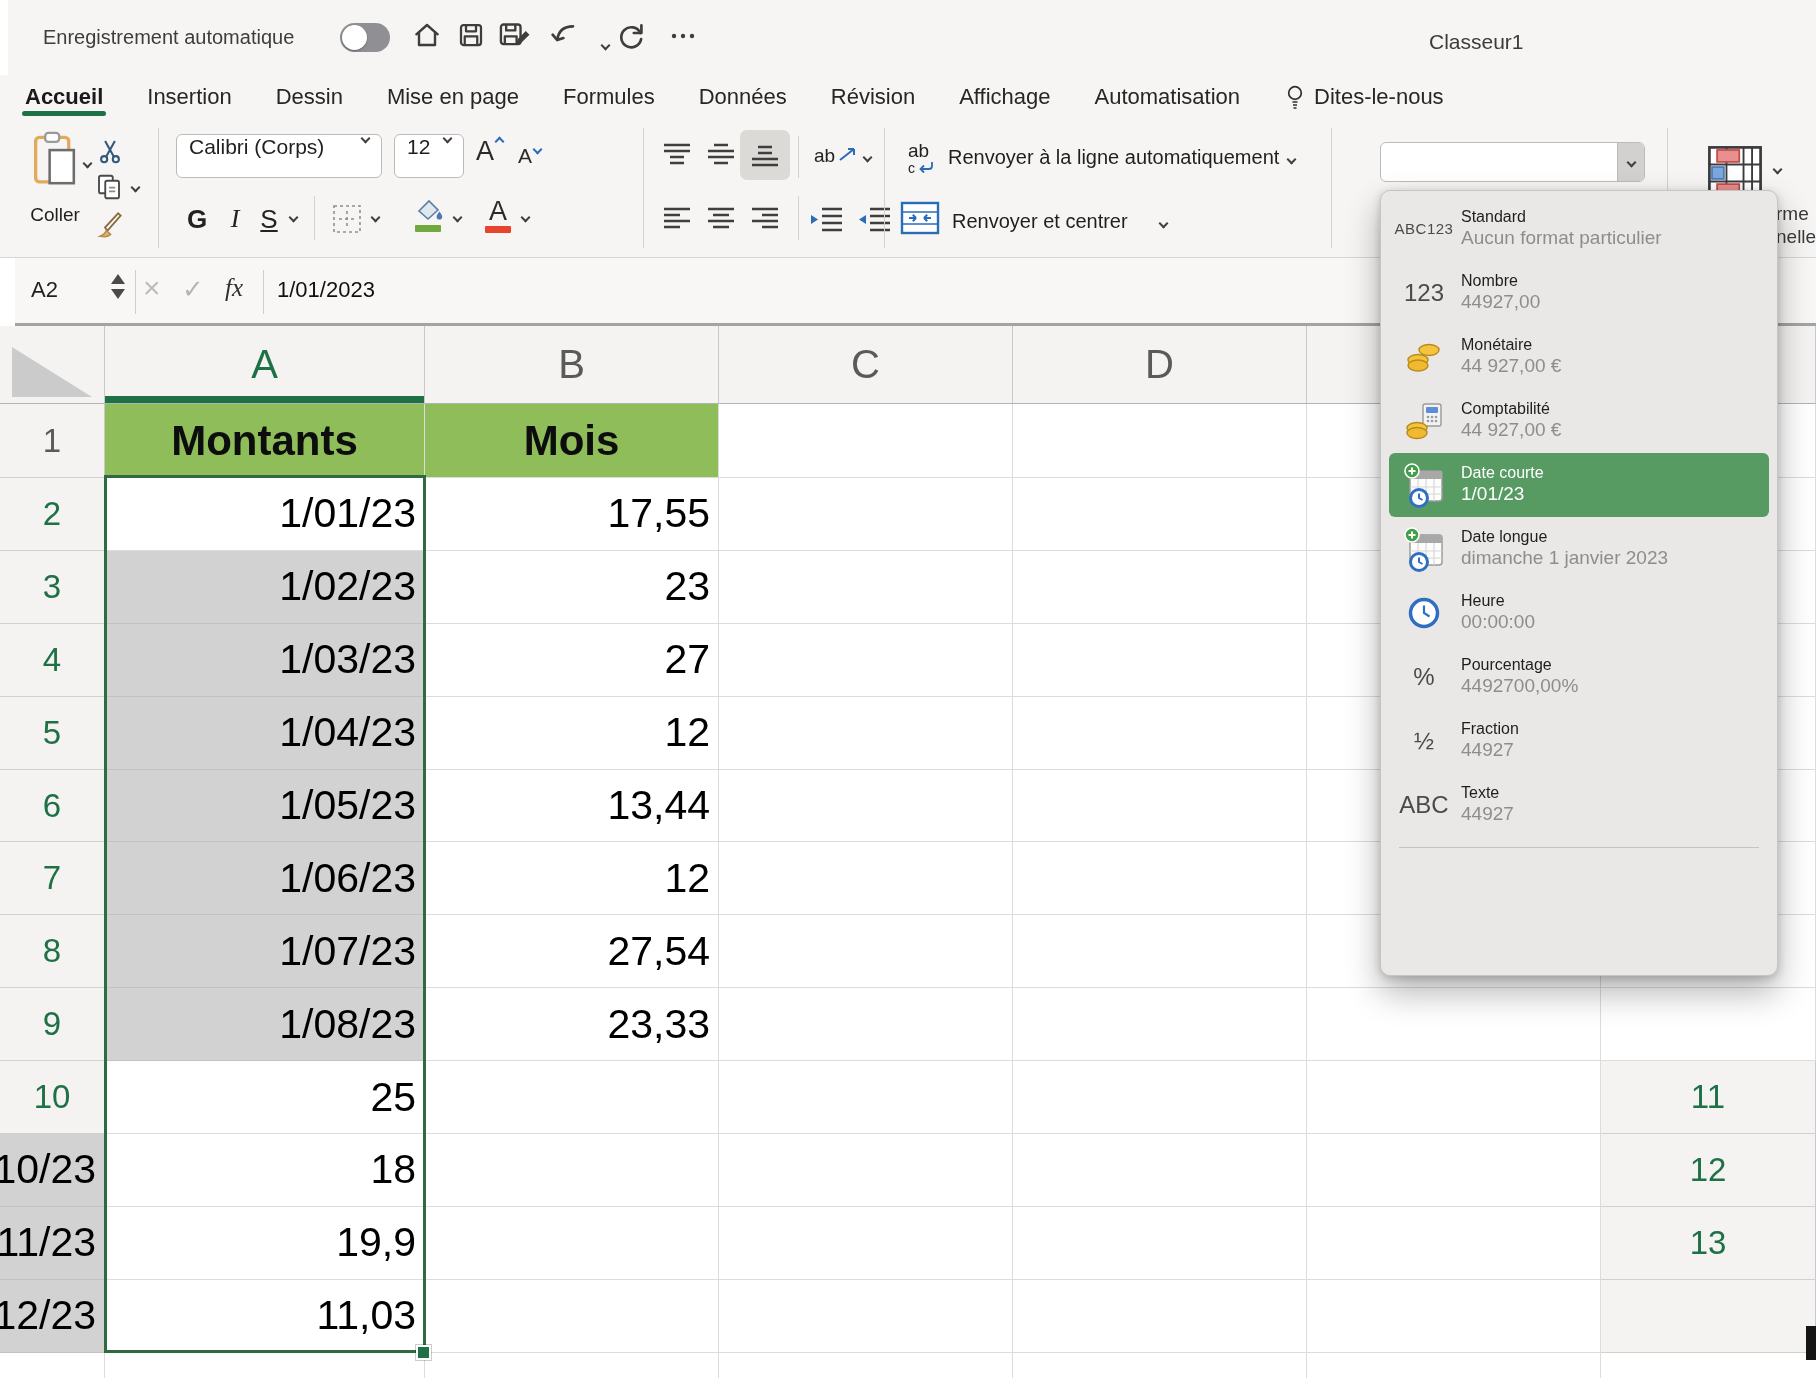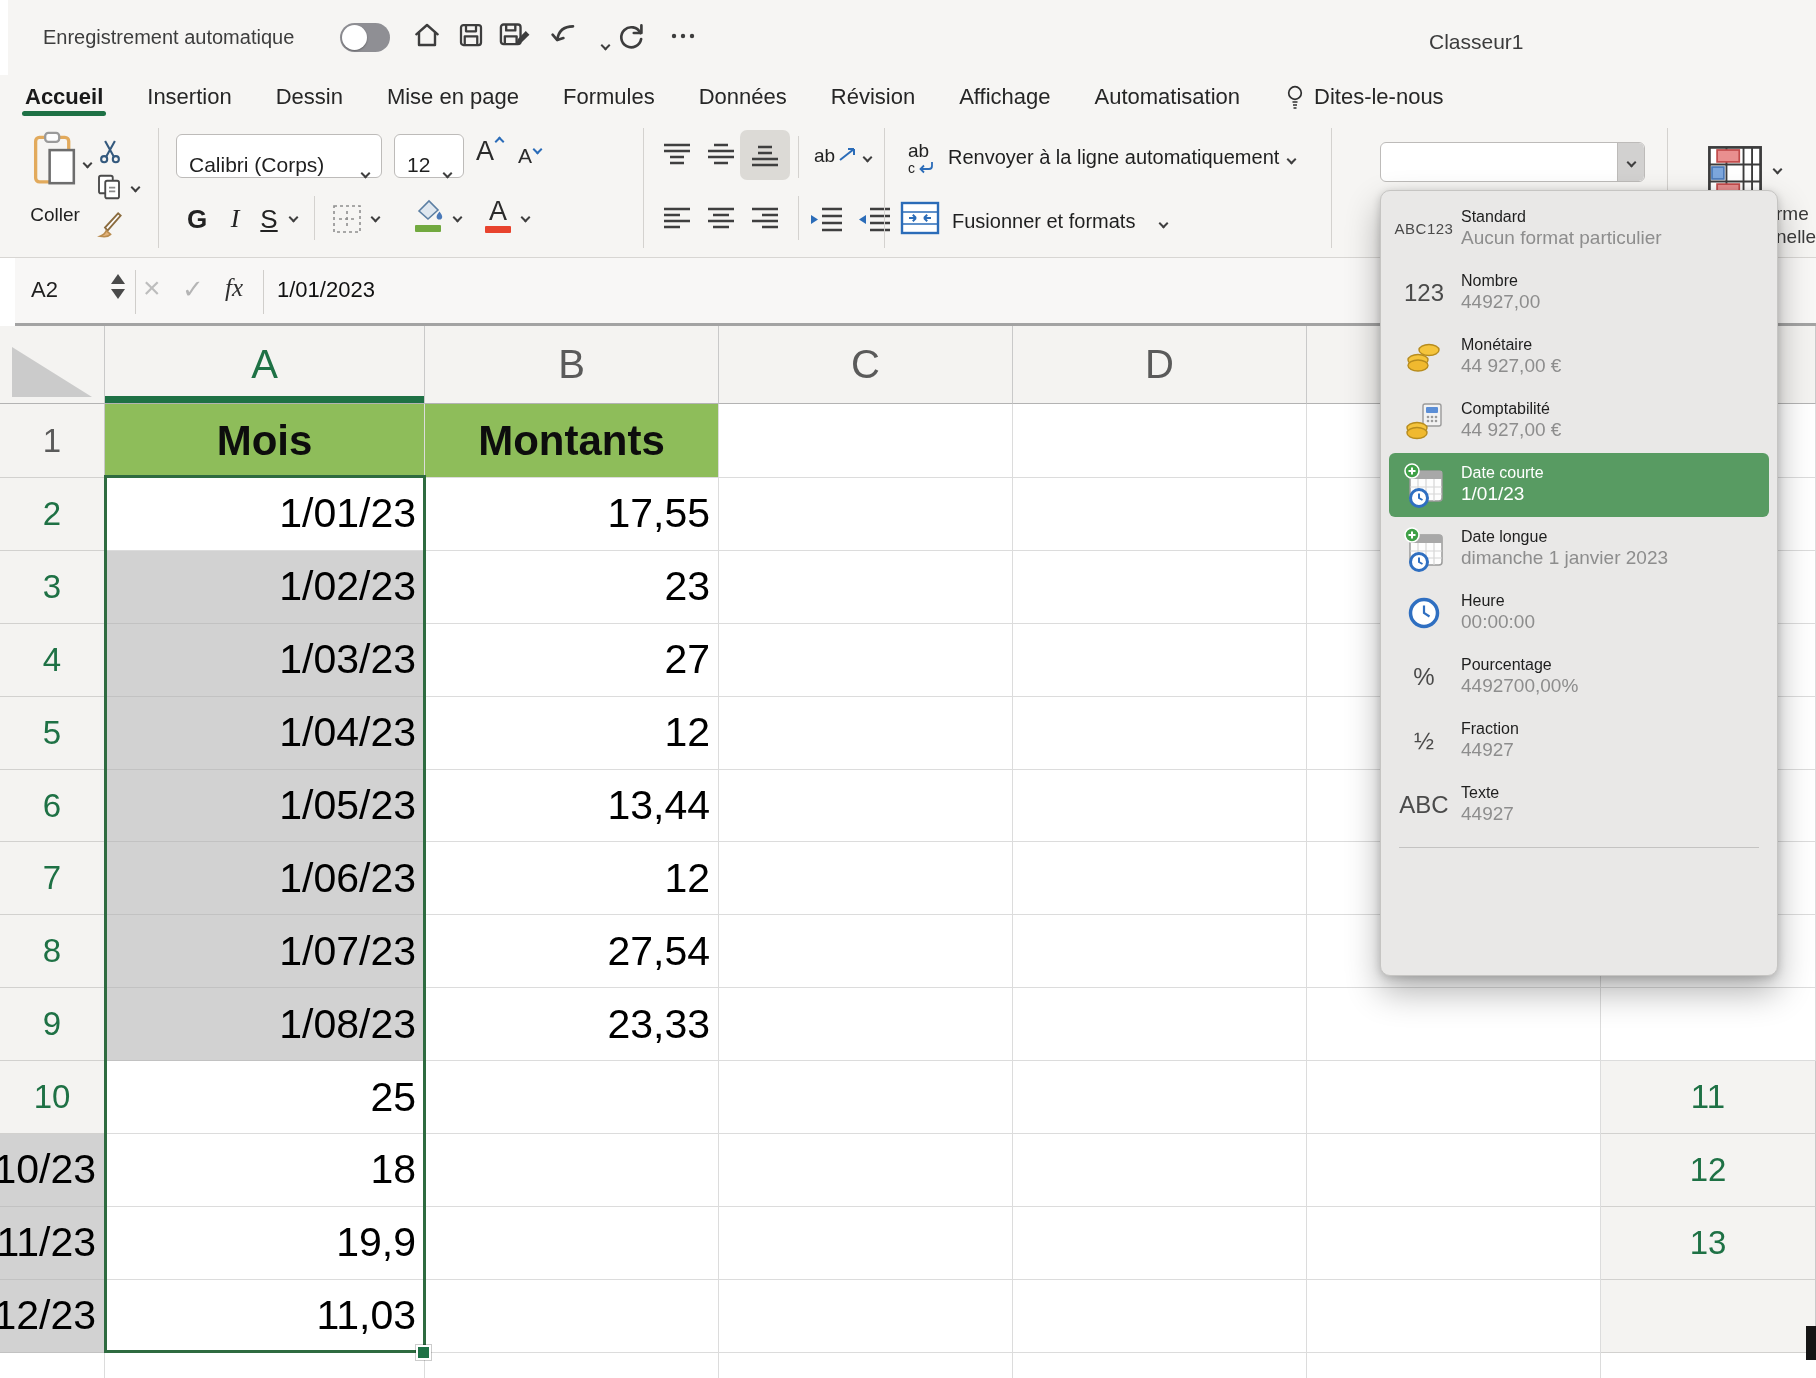--- a/index.html
+++ b/index.html
@@ -30,21 +30,21 @@
   .tab{position:relative;height:43px;display:flex;align-items:center;gap:8px;margin-right:44px;font-size:22px;color:#262626;white-space:nowrap}
   .tab.active{font-weight:bold;color:#1a1a1a}
   .tab.active::after{content:"";position:absolute;left:-3px;right:-3px;bottom:2px;height:5px;border-radius:3px;background:var(--green)}
   .bulb{display:flex}
 
   
   .ribbon{position:absolute;left:0;top:118px;width:1816px;height:140px;background:var(--chrome);border-bottom:1px solid var(--line)}
   .ribbon .vsep{position:absolute;top:10px;width:1px;height:120px;background:#d4d2cf}
   .ribbon .vsep.short{top:78px;height:44px}
   .rlabel{font-size:20px;color:#1f1f1f;white-space:nowrap}
-  .combo{position:absolute;background:#fff;border:1px solid #bdbbb9;border-radius:6px;display:flex;align-items:flex-end;padding-left:12px;font-size:21px;color:#1f1f1f}
+  .combo{position:absolute;background:#fff;border:1px solid #bdbbb9;border-radius:6px;display:flex;align-items:flex-start;padding-left:12px;font-size:21px;color:#1f1f1f}
   .combo .cchev{margin-left:auto;margin-right:12px}
   .combo.nf{padding-left:10px;overflow:hidden}
   .combo .combo-btn{margin-left:auto;width:27px;align-self:stretch;background:#d2d1d0;border-left:1px solid #bdbbb9;border-radius:0 5px 5px 0;display:flex;align-items:center;justify-content:center}
   .glyphbtn{position:absolute;display:flex;align-items:center;justify-content:center}
   .txtA::before{content:"A";font-size:27px;color:#2b2b2b}
   .txtA.small::before{font-size:21px}
   .fmt-letter{font-size:26px;color:#222}
   .fmt-letter.b{font-weight:bold}
   .fmt-letter.i{font-style:italic;font-family:"Liberation Serif",serif}
   .fmt-letter.u{text-decoration:underline}
@@ -351,21 +351,21 @@
   <div class="glyphbtn" style="left:1288px;top:38px">
       <i class="chev sm"></i>
     </div>
   <div class="glyphbtn" style="left:900px;top:82px">
     <span><svg width="40" height="36" viewBox="0 0 40 34">
           <rect x="2" y="2" width="36" height="30" fill="#fff" stroke="#2b6cb8" stroke-width="2.4"></rect>
           <path d="M2 11h36M2 23h36" stroke="#2b6cb8" stroke-width="1.4"></path>
           <path d="M9 17h7M16 17l-3.2-3.2M16 17l-3.2 3.2M31 17h-7M24 17l3.2-3.2M24 17l3.2 3.2" stroke="#2b6cb8" stroke-width="2" fill="none"></path>
         </svg></span>
   </div>
-  <div class="abs rlabel" style="left:952px;top:92px">Fusionner et formats</div>
+  <div class="abs rlabel" style="left:952px;top:92px">Renvoyer et centrer</div>
   <div class="glyphbtn" style="left:1160px;top:102px">
       <i class="chev sm"></i>
     </div>
   <div class="vsep" style="left:1331px"></div>
 
   <div class="combo nf" style="left:1380px;top:24px;width:265px;height:40px">
     <span></span>
     <div class="combo-btn">
         <i class="chev sm"></i>
       </div>
@@ -410,22 +410,22 @@
         <polygon points="0,0 0,50 80,50" fill="#cbcbcb"></polygon>
       </svg>
     </div>
     <div class="gc ch selch">A</div>
     <div class="gc ch">B</div>
     <div class="gc ch">C</div>
     <div class="gc ch">D</div>
     <div class="gc ch"></div>
     <div class="gc ch"></div>
     <div class="gc rh dim">1</div>
+    <div class="gc cell hdrg">Montants</div>
     <div class="gc cell hdrg">Mois</div>
-    <div class="gc cell hdrg">Montants</div>
     <div class="gc cell"></div>
     <div class="gc cell"></div>
     <div class="gc cell"></div>
     <div class="gc cell"></div>
     <div class="gc rh">2</div>
     <div class="gc cell datec">1/01/23</div>
     <div class="gc cell amt">17,55</div>
     <div class="gc cell"></div>
     <div class="gc cell"></div>
     <div class="gc cell"></div>

